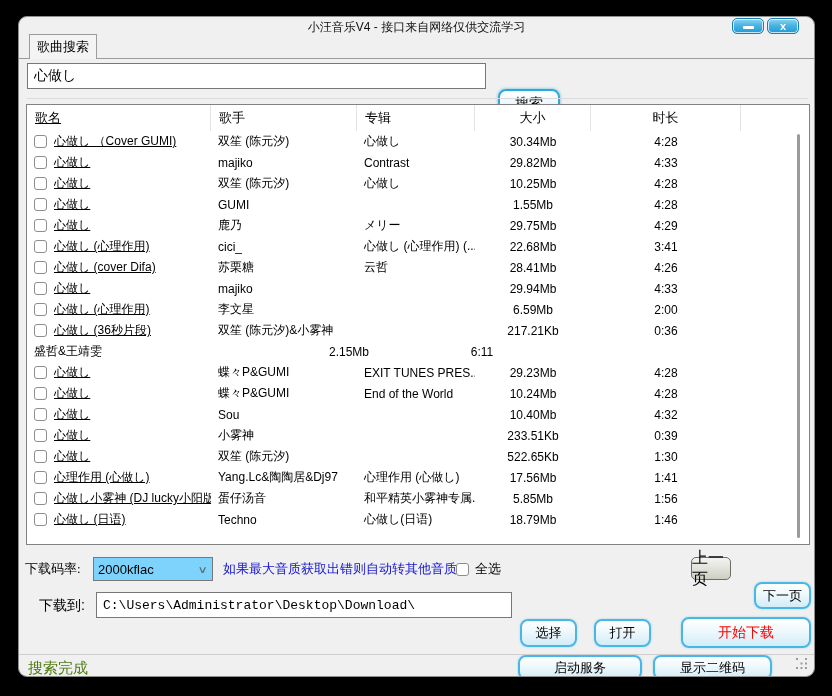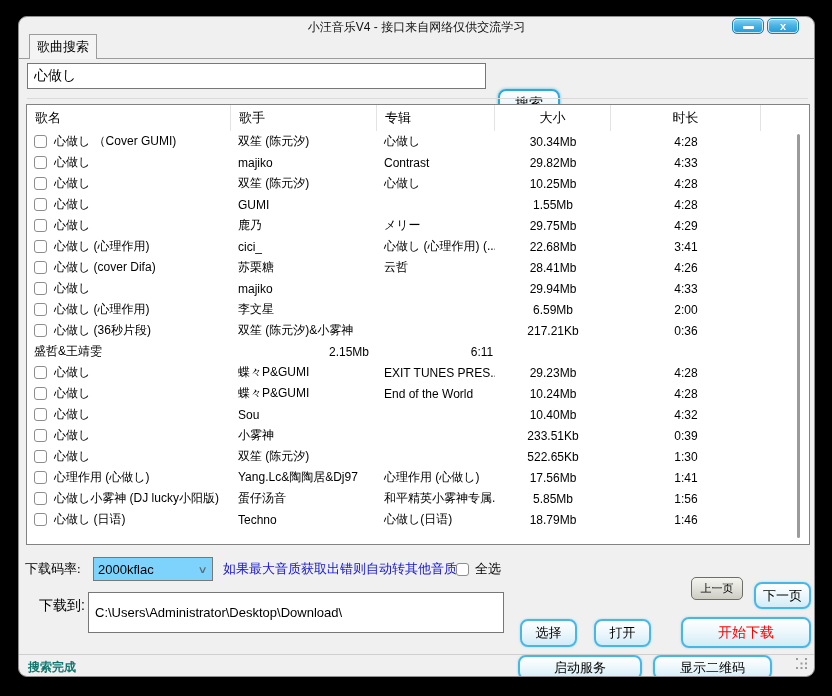--- a/index.html
+++ b/index.html
@@ -35,43 +35,43 @@
   
   .table{position:absolute;left:7px;top:87px;width:784px;height:441px;background:#fff;
     border:1px solid #828282;overflow:hidden;}
   .thead{display:flex;height:26px;align-items:stretch;font-size:13px;color:#000;}
   .th{display:flex;align-items:center;padding:0 8px;border-right:1px solid #e3e3e3;overflow:hidden;white-space:nowrap;}
   .th.c{justify-content:center;padding:0;}
   .tr{display:flex;height:21px;align-items:center;font-size:12px;color:#000;}
   .td{padding:0 8px 0 7px;overflow:hidden;white-space:nowrap;display:flex;align-items:center;height:100%;}
   .td.c{justify-content:center;padding:0;}
   .cb{flex:0 0 13px;width:13px;height:13px;border:1px solid #8d8d8d;border-radius:3px;background:#fff;margin-right:7px;}
-  .w-name{width:204px;}.w-artist{width:146px;}.w-album{width:118px;}.w-size{width:116px;}.w-dur{width:150px;}.w-rest{flex:1;border-right:none;}
+  .w-name{width:184px;text-decoration:underline;}.w-artist{width:146px;}.w-album{width:118px;}.w-size{width:116px;}.w-dur{width:150px;}.w-rest{flex:1;border-right:none;}
   .vscroll{position:absolute;right:9px;top:29px;width:3px;height:404px;background:#9b9b9b;border-radius:2px;}
   
   .lbl{position:absolute;font-size:13px;color:#000;line-height:24px;}
   .select{position:absolute;left:74px;top:540px;width:120px;height:24px;border:1px solid #777;background:#7dd3fc;
     font-size:13px;display:flex;align-items:center;padding:0 4px;justify-content:space-between;cursor:pointer;}
   .chev{color:#5a6a72;font-size:10px;transform:scaleX(1.4);margin-right:2px;}
   .hint{position:absolute;left:204px;top:540px;font-size:13px;line-height:24px;color:#1414d2;}
   .chkwrap{position:absolute;left:437px;top:540px;height:24px;display:flex;align-items:center;font-size:13px;color:#000;}
   .chkwrap .cb{margin-right:6px;}
-  .btn-prev{position:absolute;left:672px;top:540px;width:52px;height:23px;border:1px solid #6e6e66;border-radius:5px;
-    background:linear-gradient(180deg,#f4f4f0 0%,#e4e4de 45%,#cdcdc3 100%);box-shadow:none;font-size:11px;
-    display:flex;align-items:center;justify-content:center;cursor:pointer;margin-top:20px;}
+  .btn-prev{position:absolute;left:672px;top:540px;width:40px;height:23px;border:1px solid #6e6e66;border-radius:5px;
+    background:linear-gradient(180deg,#f4f4f0 0%,#e4e4de 45%,#cdcdc3 100%);box-shadow:none;font-size:16px;
+    display:flex;align-items:center;justify-content:center;cursor:pointer;}
   .btn-next{position:absolute;left:735px;top:537px;width:57px;height:27px;}
-  .path-input{position:absolute;left:69px;top:575px;width:416px;height:41px;border:1px solid #777;background:#fff;
-    font-size:13px;padding:0 6px;font-family:Liberation Sans, sans-serif;color:#000;outline:none;}
+  .path-input{position:absolute;left:77px;top:575px;width:416px;height:26px;border:1px solid #777;background:#fff;
+    font-size:13px;padding:0 6px;font-family:Liberation Mono, monospace;color:#000;outline:none;}
   .btn-choose{position:absolute;left:501px;top:574px;width:57px;height:28px;}
   .btn-open{position:absolute;left:575px;top:574px;width:57px;height:28px;}
   .btn-start{position:absolute;left:662px;top:572px;width:130px;height:31px;font-size:14px;color:#f00;}
   .btn-service{position:absolute;left:499px;top:610px;width:124px;height:25px;}
   .btn-qr{position:absolute;left:634px;top:610px;width:119px;height:25px;}
   .statusline{position:absolute;left:0;top:637px;width:100%;height:1px;background:#cfcfcf;}
-  .status{position:absolute;left:9px;top:642px;font-size:12px;color:#0f766e;font-weight:bold;}
+  .status{position:absolute;left:9px;top:642px;font-size:15px;color:#4d7c0f;}
   .grip{position:absolute;right:7px;bottom:7px;width:11px;height:11px;}
   .grip::before{content:"";position:absolute;left:0;top:0;width:2px;height:2px;background:#9a9a9a;
     box-shadow:9px 0 #9a9a9a,9px 4.5px #9a9a9a,9px 9px #9a9a9a,4.5px 4.5px #9a9a9a,4.5px 9px #9a9a9a,0 9px #9a9a9a;
     left:auto;top:auto;right:9px;bottom:9px;}
 </style>
 </head>
 <body>
 
 <div class="window">
 

